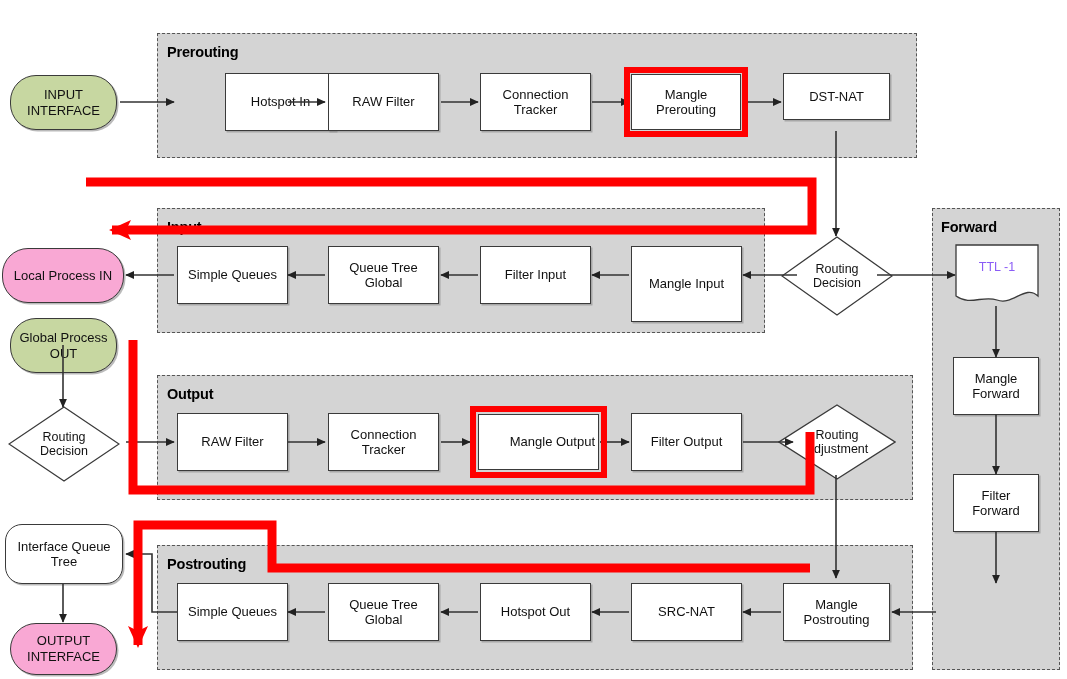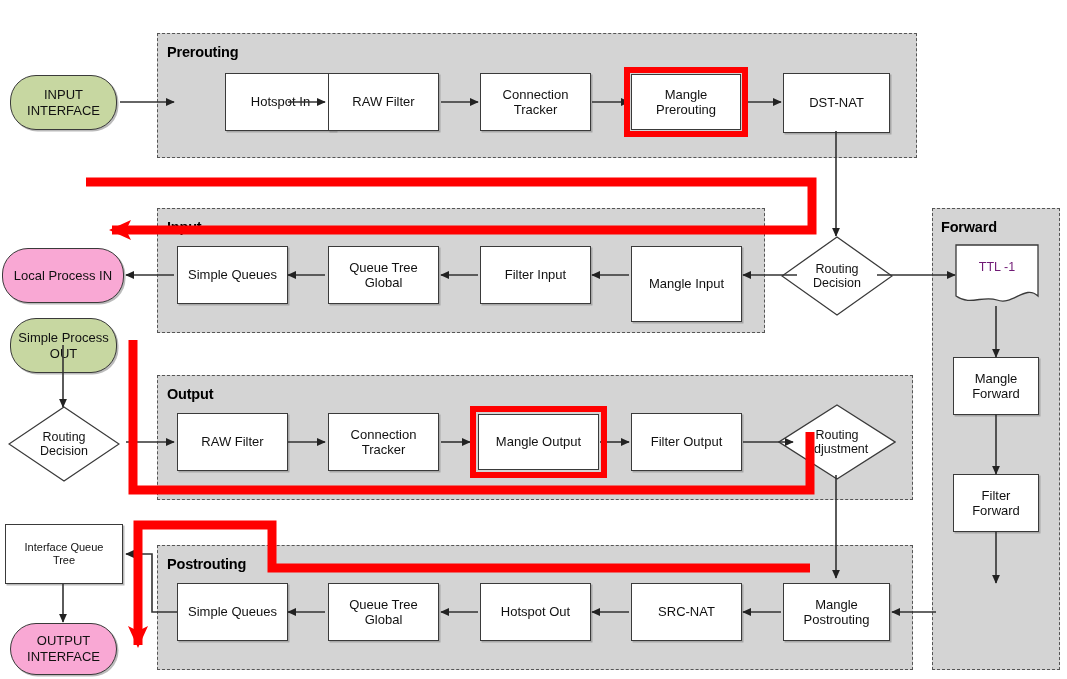--- a/index.html
+++ b/index.html
@@ -39,21 +39,21 @@
     display:flex;
     align-items:center;
     justify-content:center;
     text-align:center;
     font-size:13px;
     color:#111111;
     line-height:1.18;
     padding:2px 3px;
     box-shadow:1.5px 1.5px 0 rgba(130,130,130,0.55);
   }
-  .node.small{font-size:11px;}
+  .node.small{font-size:13px;border-radius:17px;}
   
   .hl-ring{
     position:absolute;
     border:6px solid #ff0000;
     box-sizing:border-box;
     background:transparent;
     z-index:6;
   }
   
   .pill{
@@ -80,21 +80,21 @@
     position:absolute;
     left:0;top:0;right:0;bottom:0;
     display:flex;align-items:center;justify-content:center;
     text-align:center;font-size:12.5px;color:#111111;line-height:1.15;
     pointer-events:none;
   }
   
   .doc{position:absolute;}
   .doc .dtext{
     position:absolute;left:0;right:0;top:6px;
-    text-align:center;font-size:12.5px;color:#701a75;
+    text-align:center;font-size:12.5px;color:#8b5cf6;
   }
   
   svg.wires{
     position:absolute;left:0;top:0;
     width:1067px;height:679px;
     pointer-events:none;
     z-index:4;
   }
   svg.redwires{
     position:absolute;left:0;top:0;
@@ -193,21 +193,21 @@
   <div class="pill green" style="left:10px; top:75px; width:107px; height:55px;">
     <span style="white-space:pre-line;">INPUT
 INTERFACE</span>
   </div>
 
   <div class="pill yellow" style="left:2px; top:248px; width:122px; height:55px;">
     <span style="white-space:pre-line;">Local Process IN</span>
   </div>
 
   <div class="pill green" style="left:10px; top:318px; width:107px; height:55px;">
-    <span style="white-space:pre-line;">Simple Process
+    <span style="white-space:pre-line;">Global Process
 OUT</span>
   </div>
 
   <div class="pill yellow" style="left:10px; top:623px; width:107px; height:52px;">
     <span style="white-space:pre-line;">OUTPUT
 INTERFACE</span>
   </div>
 
   <div class="node" style="left:177px; top:73px; width:111px; height:58px;margin-left:48px;">
     <span style="white-space:pre-line;">Hotspot In</span>
@@ -217,21 +217,21 @@
   </div>
   <div class="node" style="left:480px; top:73px; width:111px; height:58px;">
     <span style="white-space:pre-line;">Connection
 Tracker</span>
   </div>
   <div class="hl-ring" style="left:624px; top:67px; width:124px; height:70px;"></div>
   <div class="node" style="left:631px; top:74px; width:110px; height:56px; z-index:7; box-shadow:none;">
     <span style="white-space:pre-line;">Mangle
 Prerouting</span>
   </div>
-  <div class="node" style="left:783px; top:73px; width:107px; height:60px;">
+  <div class="node" style="left:783px; top:73px; width:107px; height:47px;">
     <span style="white-space:pre-line;">DST-NAT</span>
   </div>
 
   <div class="node" style="left:177px; top:246px; width:111px; height:58px;">
     <span style="white-space:pre-line;">Simple Queues</span>
   </div>
   <div class="node" style="left:328px; top:246px; width:111px; height:58px;">
     <span style="white-space:pre-line;">Queue Tree
 Global</span>
   </div>
@@ -267,21 +267,21 @@
   </div>
 
   <div class="node" style="left:177px; top:413px; width:111px; height:58px;">
     <span style="white-space:pre-line;">RAW Filter</span>
   </div>
   <div class="node" style="left:328px; top:413px; width:111px; height:58px;">
     <span style="white-space:pre-line;">Connection
 Tracker</span>
   </div>
   <div class="hl-ring" style="left:470px; top:406px; width:137px; height:72px;"></div>
-  <div class="node" style="left:478px; top:414px; width:121px; height:56px; z-index:7; box-shadow:none;">
+  <div class="node" style="left:478px; top:414px; width:121px; height:56px; z-index:7; box-shadow:none;justify-content:flex-end;">
     <span style="white-space:pre-line;">Mangle Output</span>
   </div>
   <div class="node" style="left:631px; top:413px; width:111px; height:58px;">
     <span style="white-space:pre-line;text-align:right;">Filter Output</span>
   </div>
 
   <div class="node" style="left:177px; top:583px; width:111px; height:58px;">
     <span style="white-space:pre-line;">Simple Queues</span>
   </div>
   <div class="node" style="left:328px; top:583px; width:111px; height:58px;">

